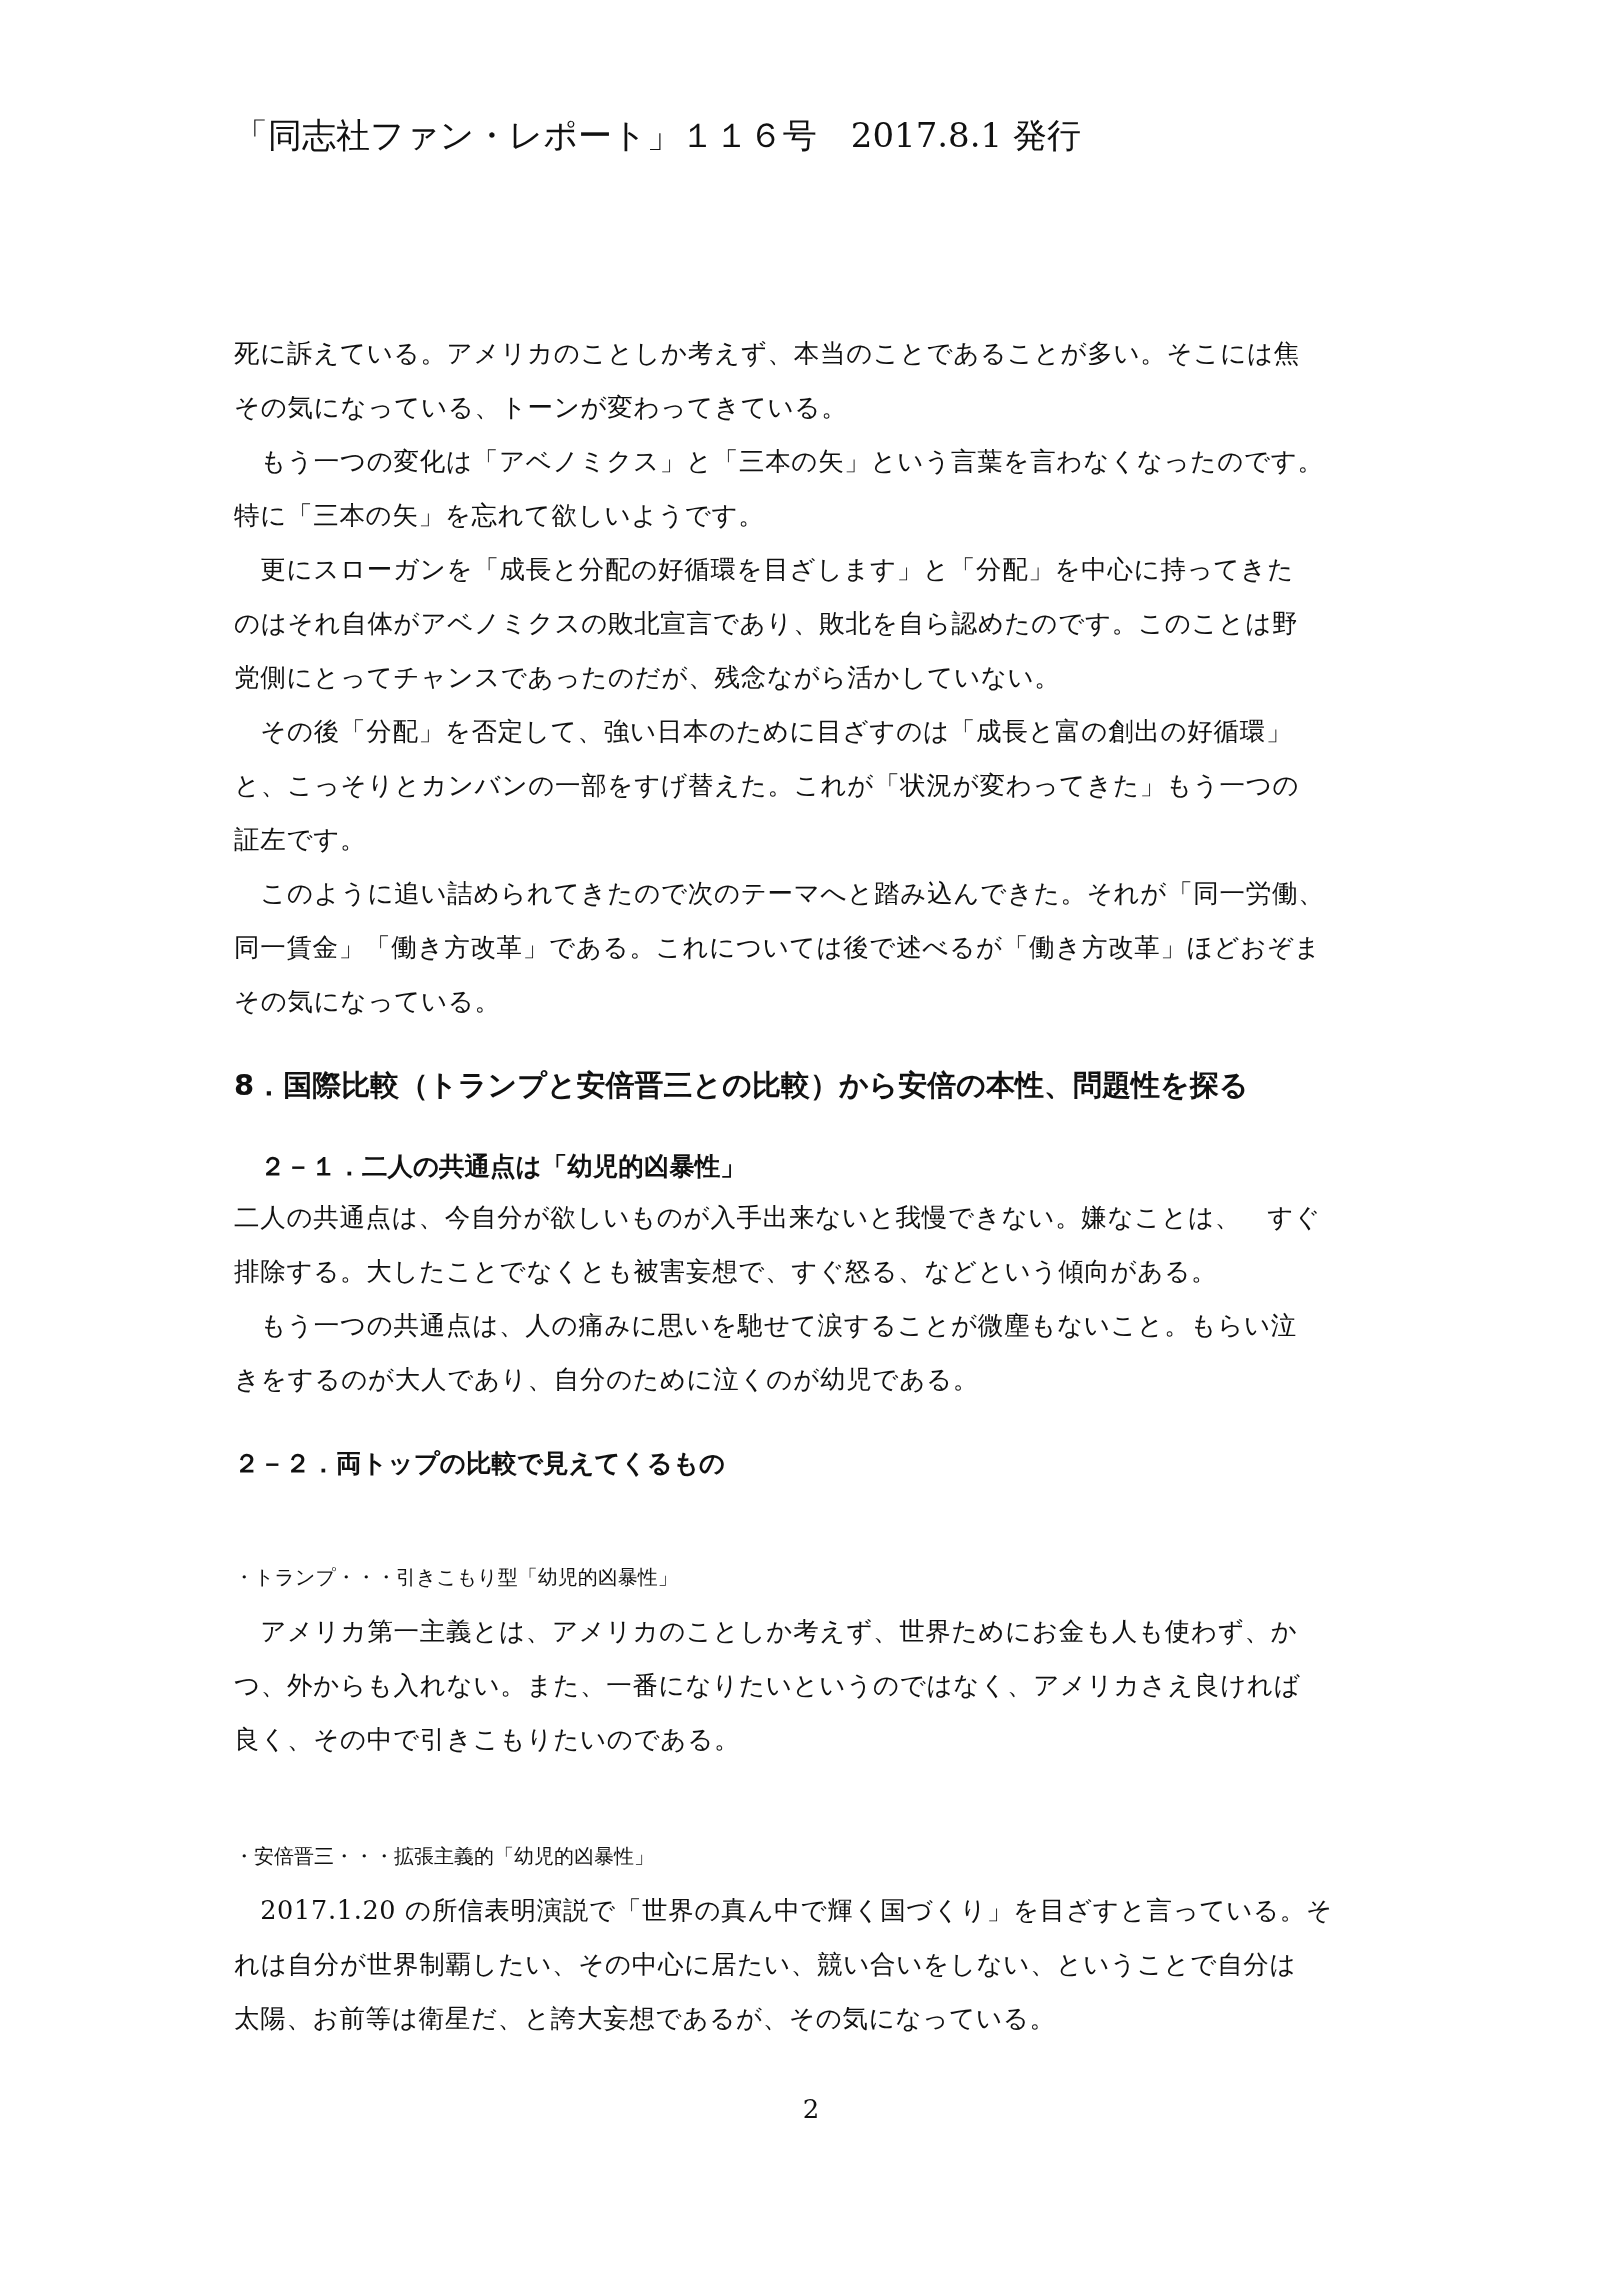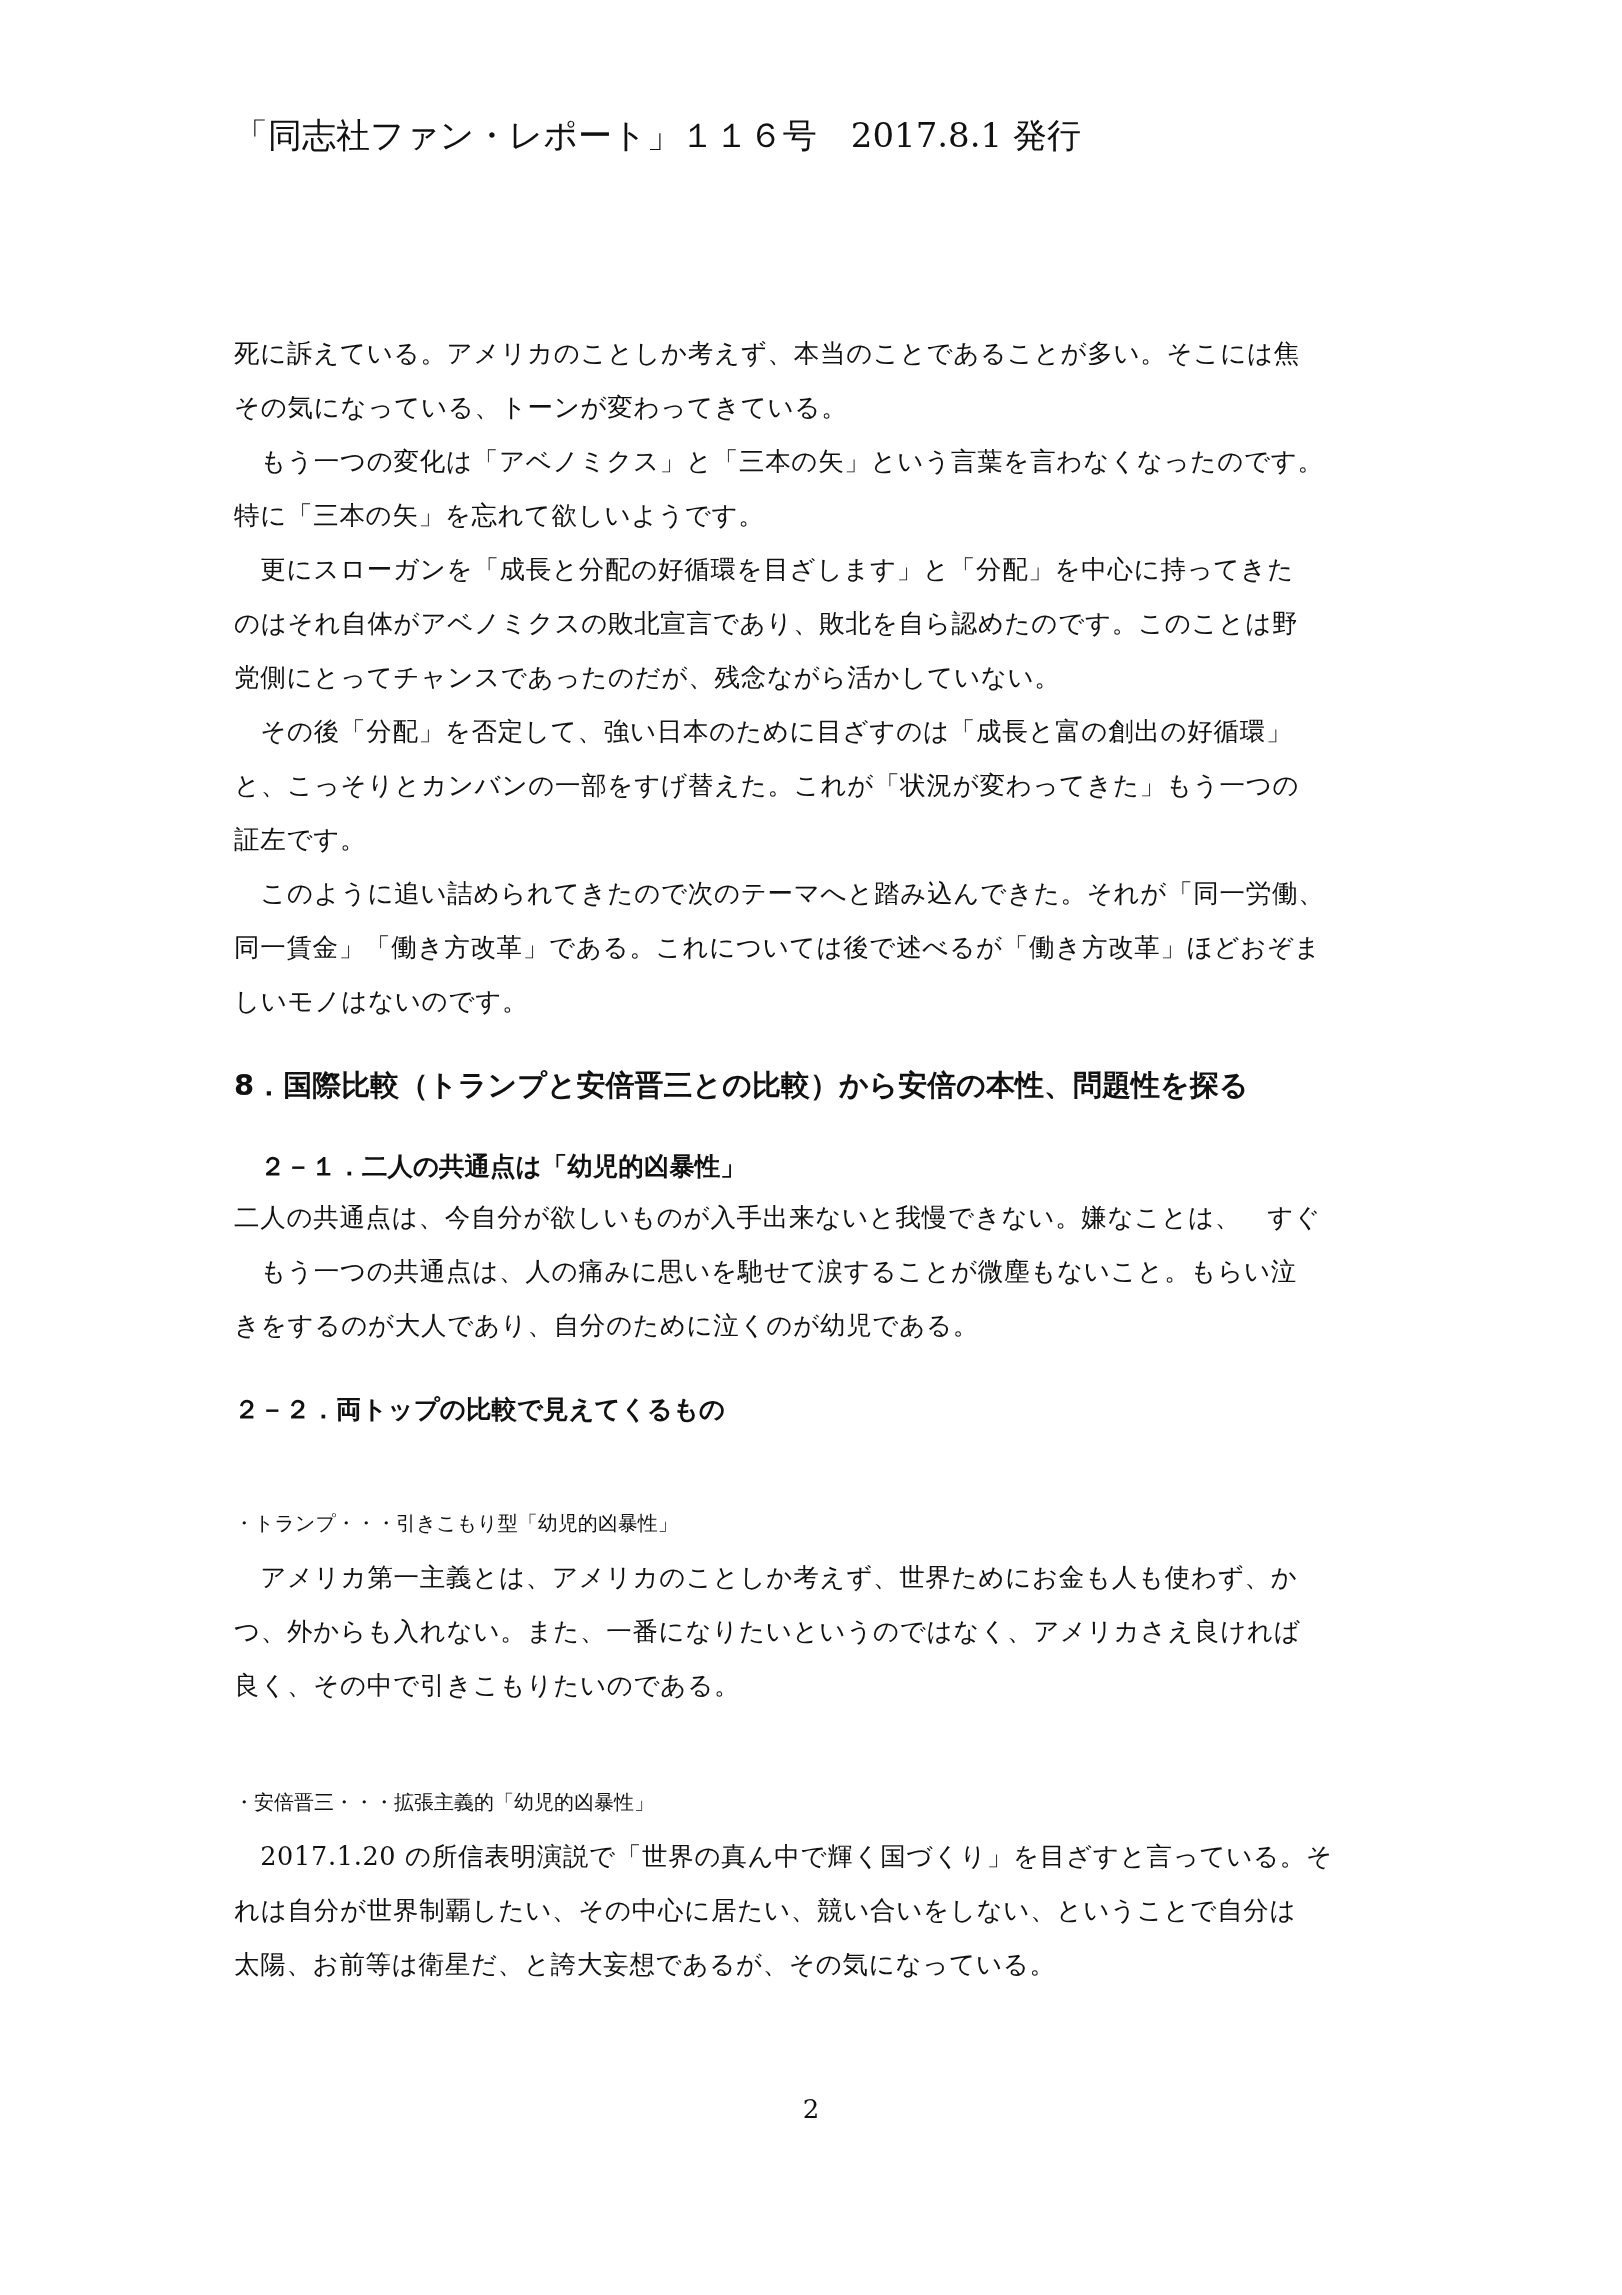--- a/index.html
+++ b/index.html
@@ -90,33 +90,34 @@
     <span class="line">党側にとってチャンスであったのだが、残念ながら活かしていない。</span>
   </p>
   <p class="para">
     <span class="line">　その後「分配」を否定して、強い日本のために目ざすのは「成長と富の創出の好循環」</span>
     <span class="line">と、こっそりとカンバンの一部をすげ替えた。これが「状況が変わってきた」もう一つの</span>
     <span class="line">証左です。</span>
   </p>
   <p class="para">
     <span class="line">　このように追い詰められてきたので次のテーマへと踏み込んできた。それが「同一労働、</span>
     <span class="line">同一賃金」「働き方改革」である。これについては後で述べるが「働き方改革」ほどおぞま</span>
-    <span class="line">しいモノはないのです。</span>
+    <span class="line">その気になっている。</span>
   </p>
 
   <div class="gap-m"></div>
 
   <h1 class="heading-main">8．国際比較（トランプと安倍晋三との比較）から安倍の本性、問題性を探る</h1>
 
   <div class="gap-m"></div>
 
   <h2 class="heading-sub indent-h">２－１．二人の共通点は「幼児的凶暴性」</h2>
 
   <p class="para">
     <span class="line">二人の共通点は、今自分が欲しいものが入手出来ないと我慢できない。嫌なことは、　すぐ</span>
+    <span class="line">排除する。大したことでなくとも被害妄想で、すぐ怒る、などという傾向がある。</span>
   </p>
   <p class="para">
     <span class="line">　もう一つの共通点は、人の痛みに思いを馳せて涙することが微塵もないこと。もらい泣</span>
     <span class="line">きをするのが大人であり、自分のために泣くのが幼児である。</span>
   </p>
 
   <div class="gap-m"></div>
 
   <h2 class="heading-sub">２－２．両トップの比較で見えてくるもの</h2>
 

